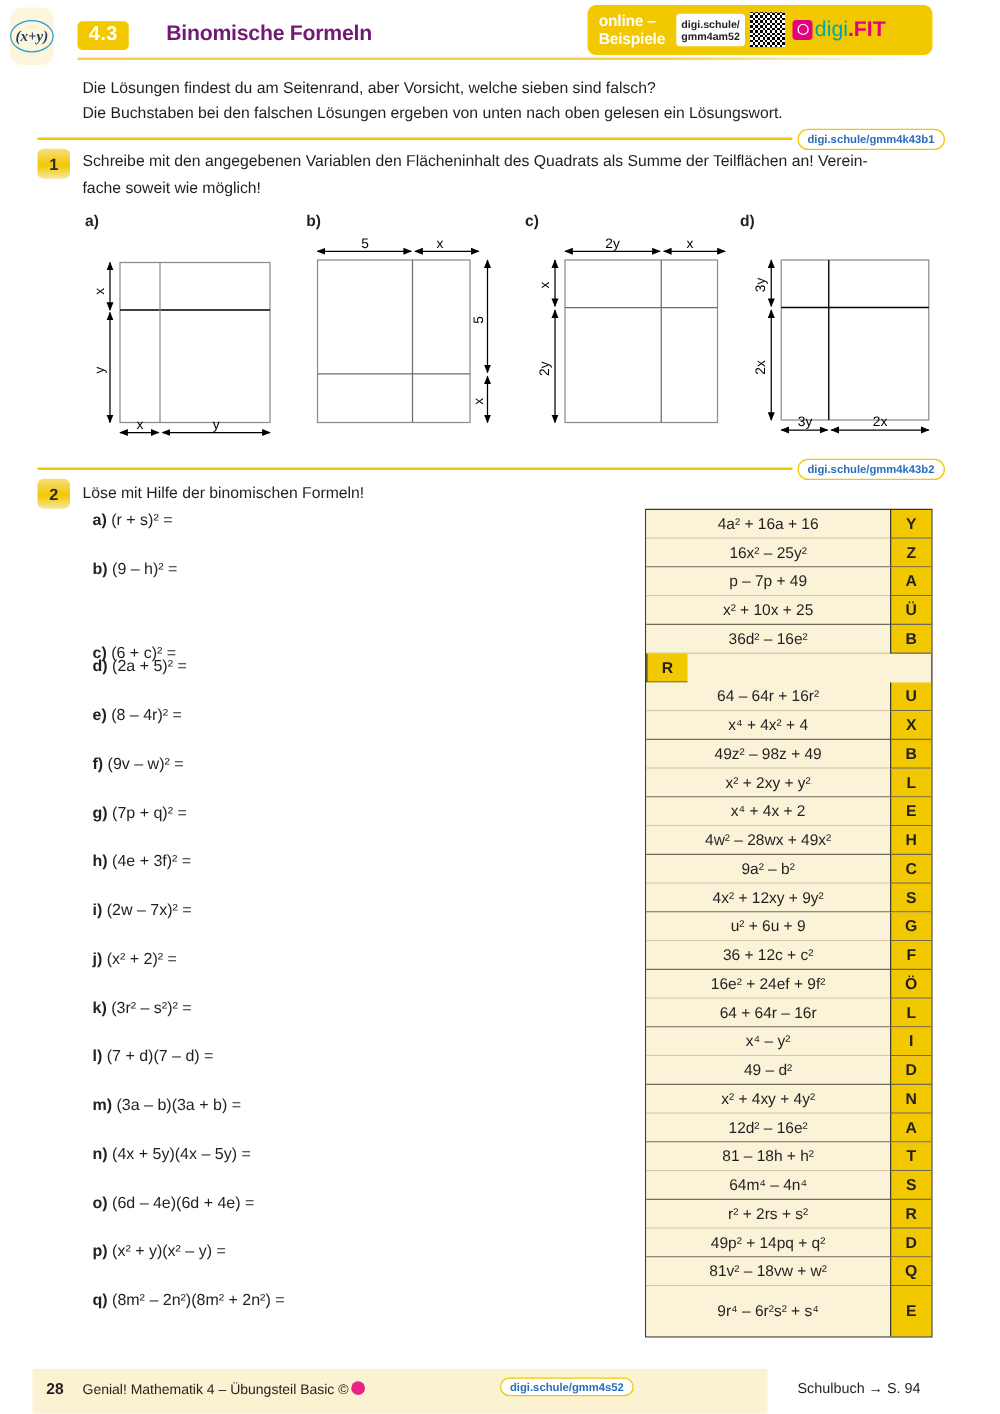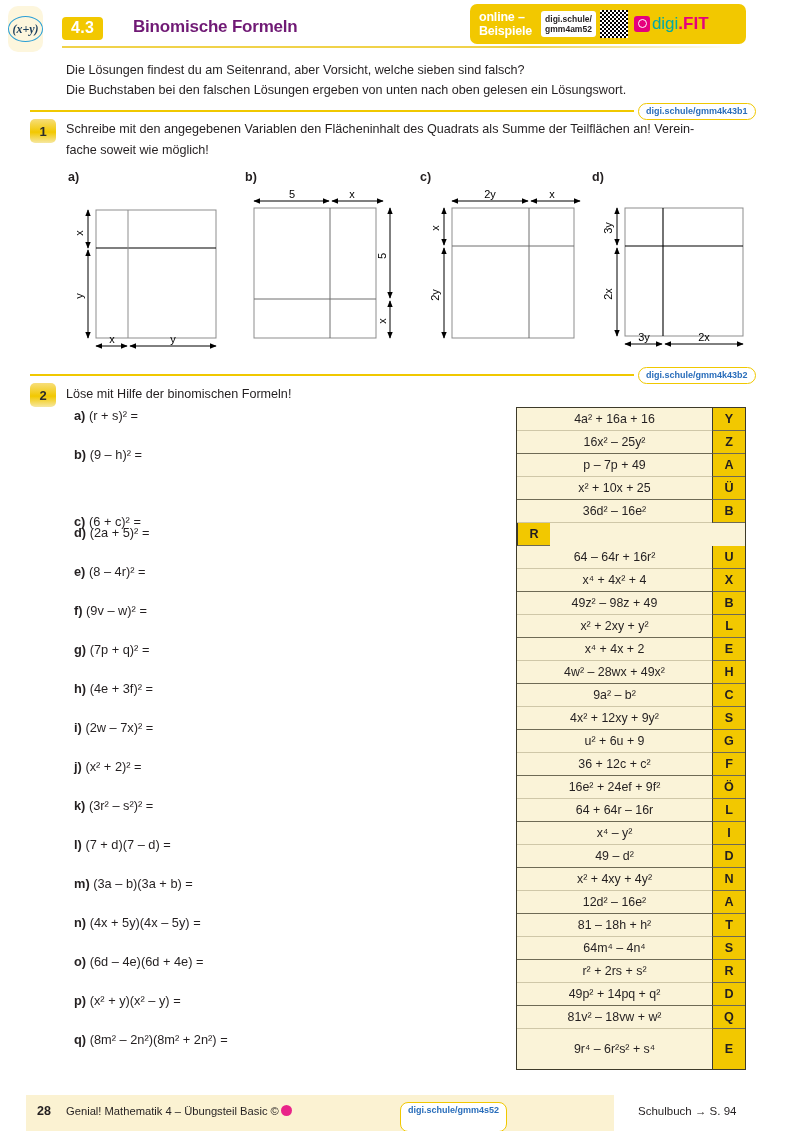--- a/index.html
+++ b/index.html
@@ -278,21 +278,21 @@
   }
   .footer-code {
     position: absolute;
     left: 400px; top: 7px;
     background: #ffffff;
     border: 1.3px solid #f0c800;
     border-radius: 8px;
     color: #2a6ebb;
     font-size: 9px;
     font-weight: bold;
-    padding: 2px 7px 16px 7px;
+    padding: 2px 7px 1px 7px;
   }
   .footer-right {
     position: absolute;
     left: 638px; top: 10px;
     font-size: 11.5px;
   }
 </style>
 </head>
 <body>
 

